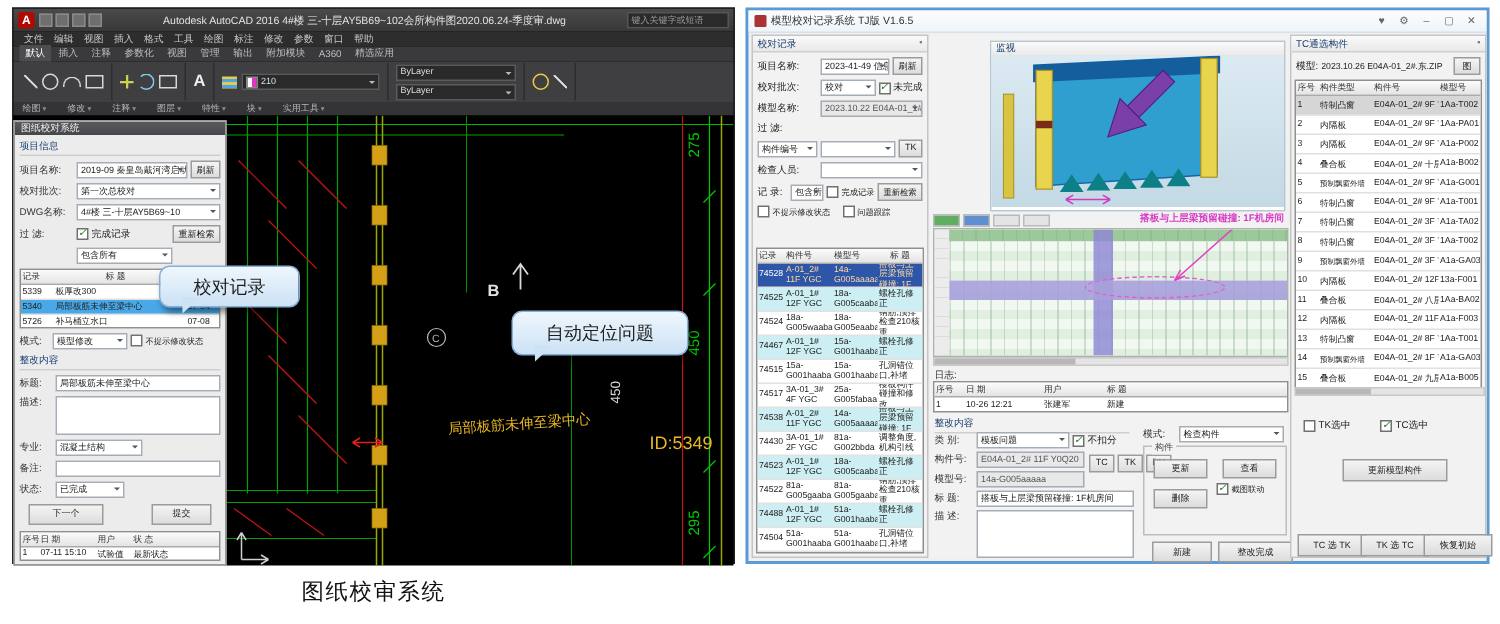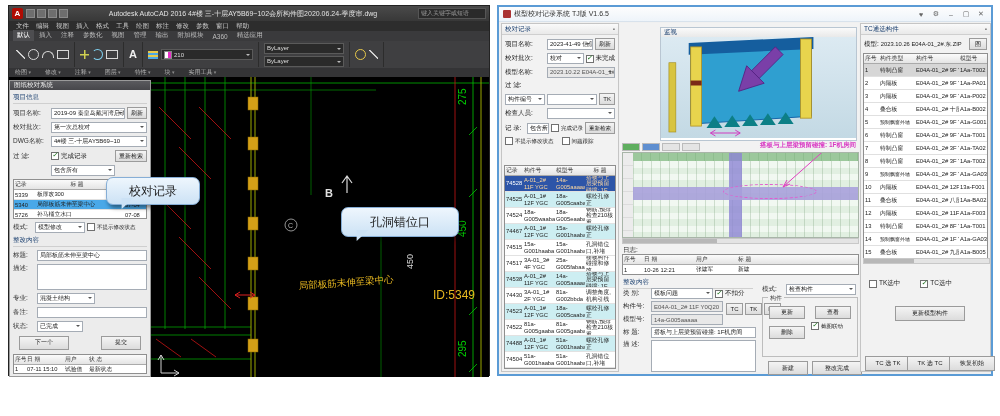--- a/index.html
+++ b/index.html
@@ -355,25 +355,26 @@
             </div>
 
         </div>
       </div>
 
       <div class="callout" style="left:97px;top:100px;width:92px;height:26px;">
           <span>校对记录</span>
           <i class="tail"></i>
         </div>
       <div class="callout" style="left:332px;top:130px;width:116px;height:28px;">
-          <span>孔洞错位口</span>
+          <span>自动定位问题</span>
           <i class="tail"></i>
         </div>
     </div>
   </div>
+  <div class="caption" style="left:8px;width:482px;">图纸校审系统</div>
 
   <div id="mdl" class="win">
     <div class="m-title">
       <span class="m-ico"></span>
       <span class="m-title-text">模型校对记录系统 TJ版 V1.6.5</span>
       <span class="m-wbtn">♥</span>
       <span class="m-wbtn">⚙</span>
       <span class="m-wbtn">–</span>
       <span class="m-wbtn">▢</span>
       <span class="m-wbtn">✕</span>

